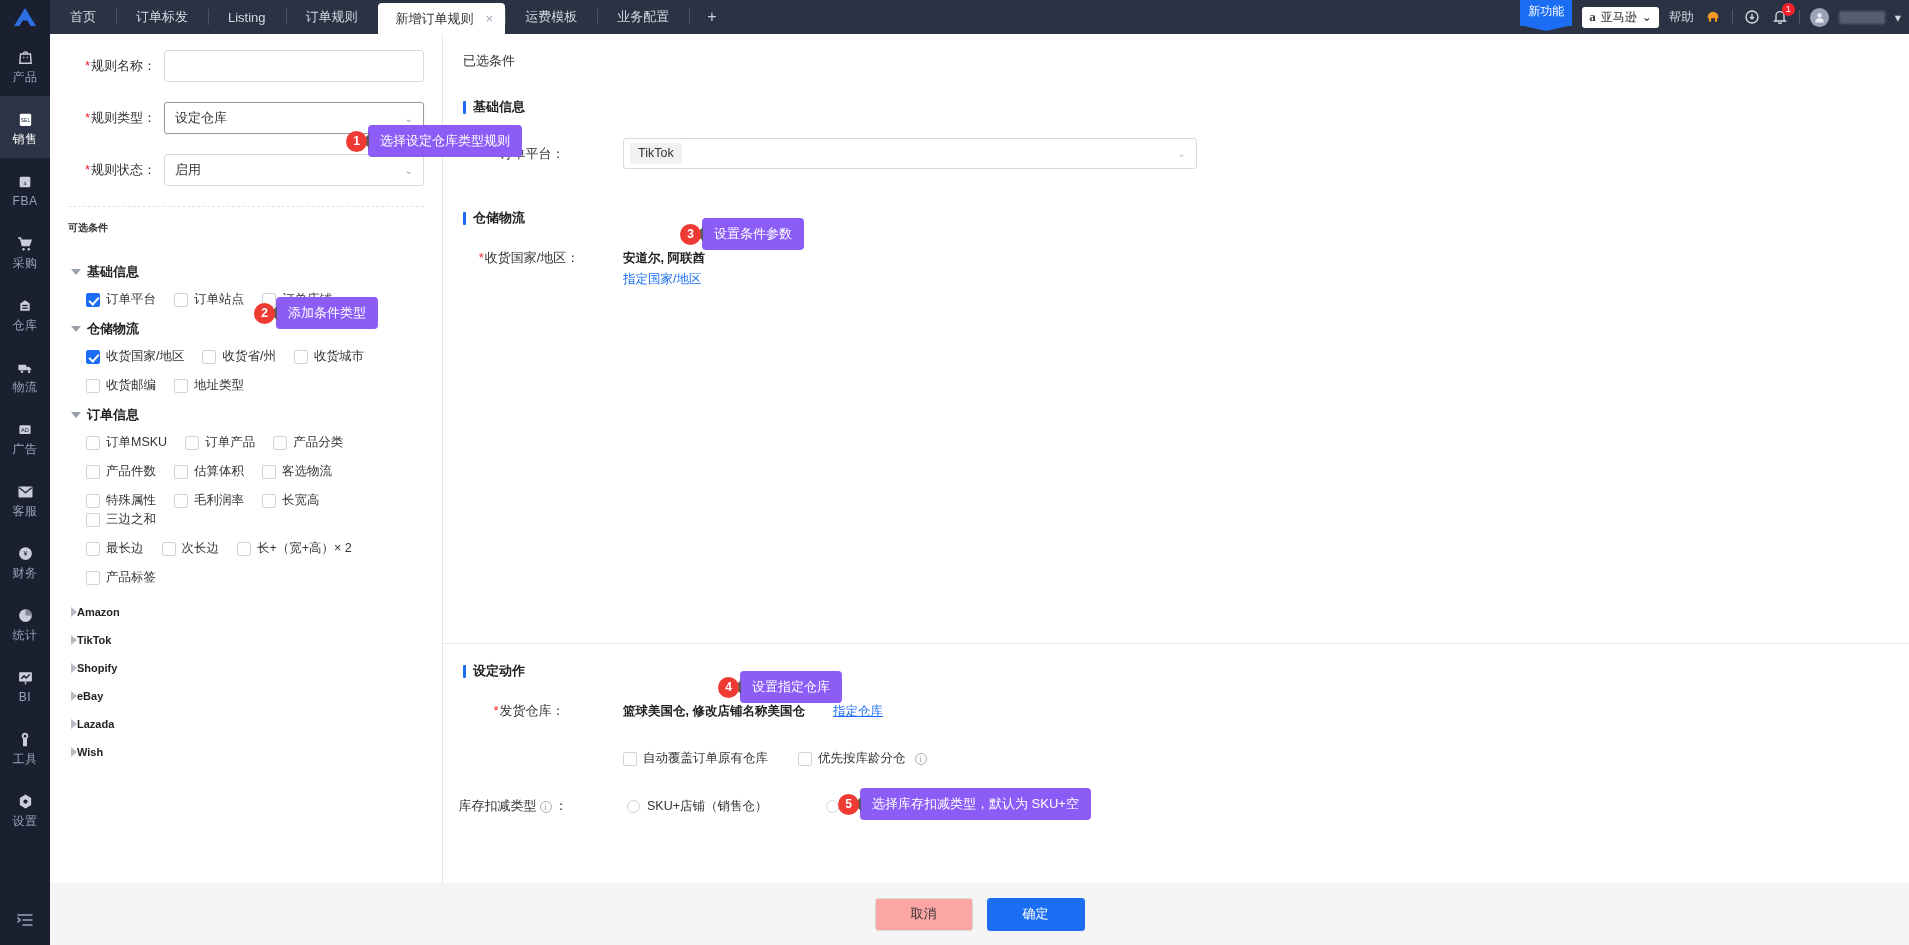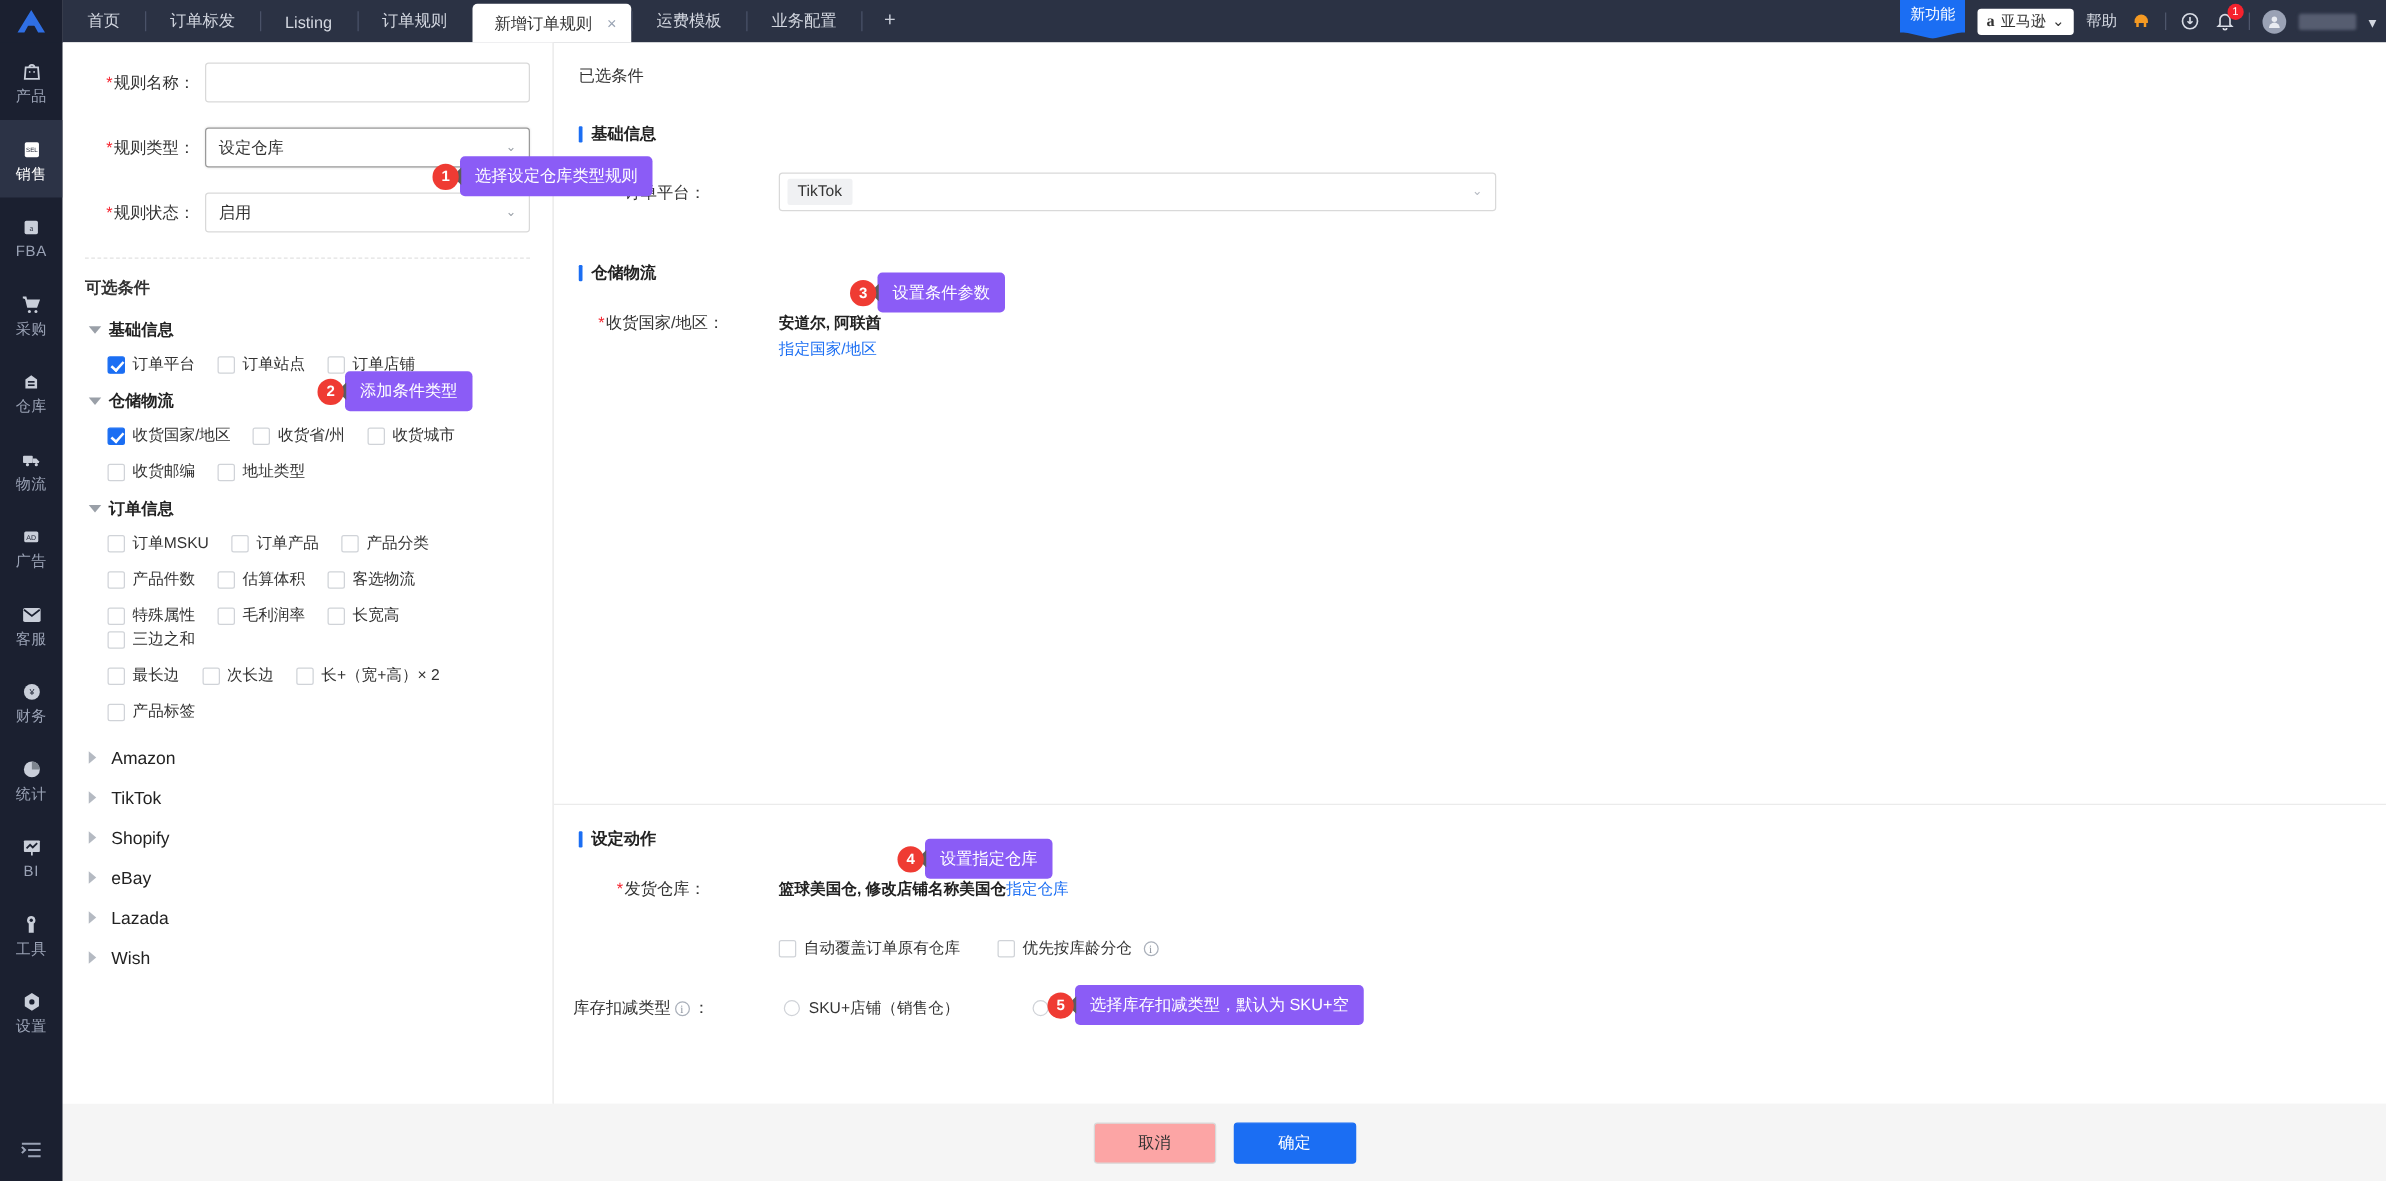--- a/index.html
+++ b/index.html
@@ -126,21 +126,21 @@
   }
   .req { color: #f5222d; margin-right: 1px; }
   .finput {
     flex: 1; height: 32px; border: 1px solid #d9d9d9; border-radius: 3px;
     background: #fff; display: flex; align-items: center; padding: 0 10px;
     font-size: 13px; color: #333; position: relative;
   }
   .finput.focus { border-color: #9a9a9a; box-shadow: 0 0 2px rgba(0,0,0,.12); }
   .finput .caret { margin-left: auto; color: #9aa0a8; font-size: 10px; }
   .divider { border-top: 1px dashed #e2e2e2; margin: 2px 0 14px 0; }
-  .sec-title { font-size: 13px; color: #333; font-weight: bold; margin-bottom: 16px; }
+  .sec-title { font-size: 10px; color: #333; font-weight: bold; margin-bottom: 28px; }
 
   .grp { margin-bottom: 4px; }
   .grp-head {
     display: flex; align-items: center; gap: 6px; font-size: 13px;
     font-weight: bold; color: #222; margin: 0 0 10px 3px; cursor: pointer;
   }
   .tri-down { width:0;height:0;border-left:5px solid transparent;border-right:5px solid transparent;border-top:6px solid #9aa0a8; }
   .tri-right { width:0;height:0;border-top:5px solid transparent;border-bottom:5px solid transparent;border-left:6px solid #b5bac2; }
   .cbrow { display: flex; flex-wrap: wrap; align-items: center; margin: 0 0 10px 18px; }
   .cb {
@@ -151,22 +151,22 @@
   .box {
     width: 14px; height: 14px; border: 1px solid #d0d3d8; border-radius: 2px;
     background: #fff; flex: 0 0 14px; position: relative;
   }
   .box.on { background: #1b6ef3; border-color: #1b6ef3; }
   .box.on::after {
     content: ""; position: absolute; left: 4px; top: 1px; width: 4px; height: 8px;
     border: solid #fff; border-width: 0 2px 2px 0; transform: rotate(42deg);
   }
   .plat-row {
-    display: flex; align-items: center; gap: 12px; font-size: 14px;
-    font-weight: normal; color: #222; padding: 8px 0 8px 3px; cursor: pointer;
+    display: flex; align-items: center; gap: 0; font-size: 11px;
+    font-weight: bold; color: #222; padding: 8px 0 8px 3px; cursor: pointer;
   }
 
   
   .rightpane { flex: 1; overflow: hidden; position: relative; display:flex; flex-direction:column; }
   .card {
     background: #fff; margin: 0; padding: 18px 0 0 0; position: relative;
   }
   .card.top { flex: 0 0 auto; height: 610px; border-bottom: 1px solid #ebebeb; }
   .card.bottom { flex: 1; }
   .card-title { font-size: 13px; color: #333; margin: 0 0 28px 20px; }
@@ -701,21 +701,21 @@
 
         <div class="card bottom">
           <div class="blk-title">
             <span class="blk-bar"></span>
             <span>设定动作</span>
           </div>
 
           <div class="ctrl-row" style="margin-top:18px;">
             <div class="ctrl-label"><span class="req">*</span><span>发货仓库：</span></div>
             <span class="val-text">篮球美国仓, 修改店铺名称美国仓</span>
-            <span class="link" style="margin-left:0;">指定仓库</span>
+            <span class="link" style="margin-left:28px;text-decoration:underline;">指定仓库</span>
           </div>
 
           <div class="ctrl-row" style="margin-top:30px;">
             <div class="ctrl-label"></div>
             <label class="cb" style="margin-right:30px;">
               <span class="box"></span>
               <span>自动覆盖订单原有仓库</span>
             </label>
             <label class="cb">
               <span class="box"></span>

